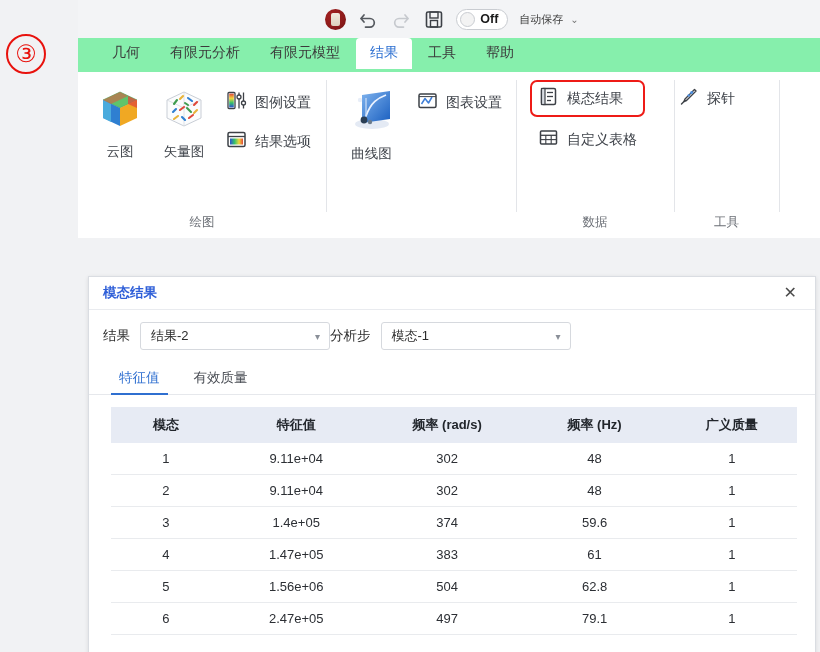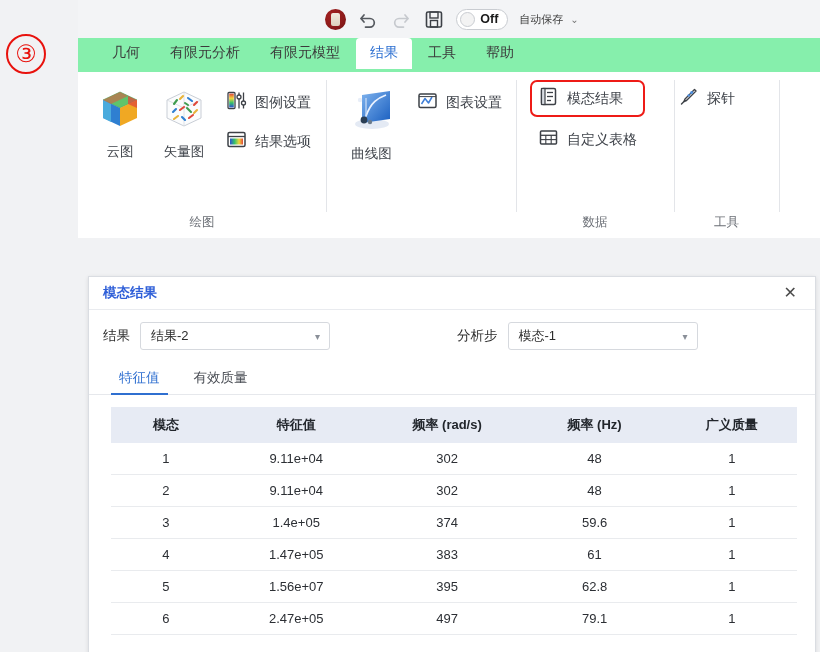--- a/index.html
+++ b/index.html
@@ -112,21 +112,21 @@
   }
   .fld { display: flex; align-items: center; gap: 10px; }
   .fld-label { font-size: 13.5px; color: #2e2e2e; }
   .select {
     width: 190px; height: 28px; border: 1px solid #d6d9de; border-radius: 3px;
     background: #fff; display: flex; align-items: center; justify-content: space-between;
     padding: 0 9px 0 10px;
   }
   .select .val { font-size: 13px; color: #2b2b2b; }
   .select .chev { color: #8a8f98; font-size: 10px; }
-  .fld.second { margin-left: 127px; }
+  .fld.second { }
 
   .dlg-tabs {
     display: flex; gap: 10px; padding: 4px 0 0 18px;
     border-bottom: 1px solid #e6e8ec;
   }
   .dtab { padding: 5px 12px 7px; font-size: 13.5px; color: #4a4e55; position: relative; }
   .dtab.active { color: #2f6fd0; }
   .dtab.active::after {
     content: ""; position: absolute; left: 4px; right: 4px; bottom: -1px;
     height: 2px; background: #2f6fd0;
@@ -446,22 +446,22 @@
           </tr>
           <tr>
             <td>4</td>
             <td>1.47e+05</td>
             <td>383</td>
             <td>61</td>
             <td>1</td>
           </tr>
           <tr>
             <td>5</td>
-            <td>1.56e+07</td>
-            <td>395</td>
+            <td>1.56e+06</td>
+            <td>504</td>
             <td>62.8</td>
             <td>1</td>
           </tr>
           <tr>
             <td>6</td>
             <td>2.47e+05</td>
             <td>497</td>
             <td>79.1</td>
             <td>1</td>
           </tr>

